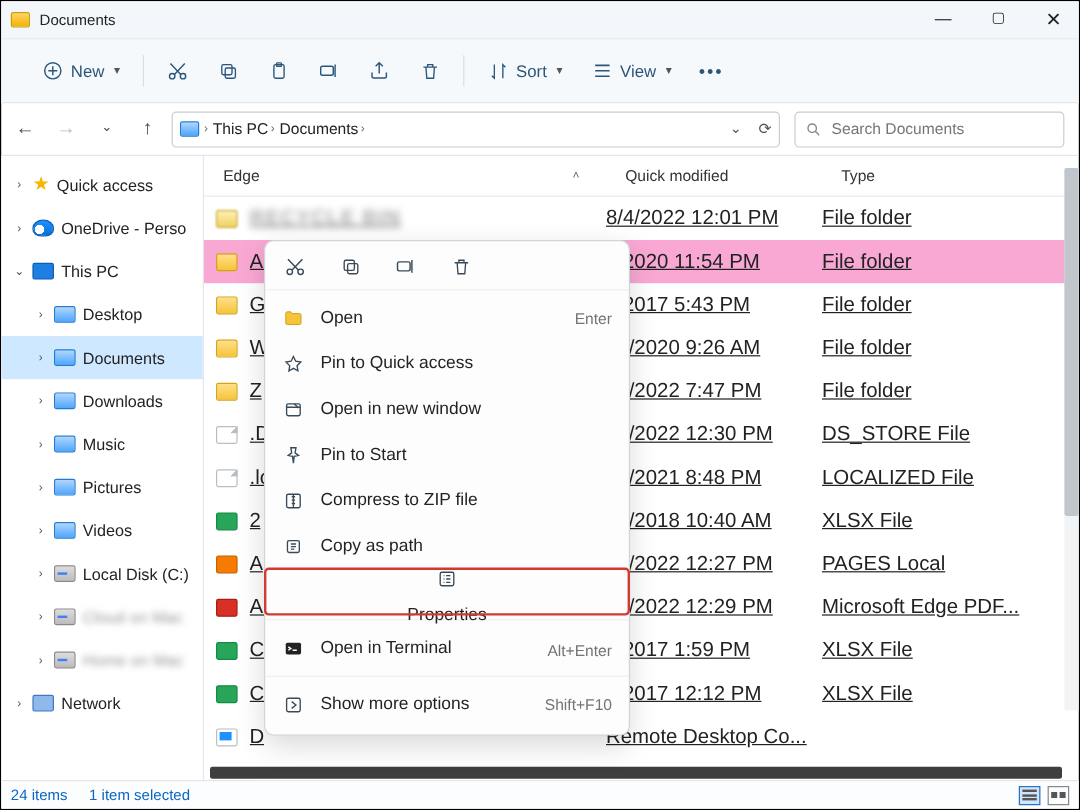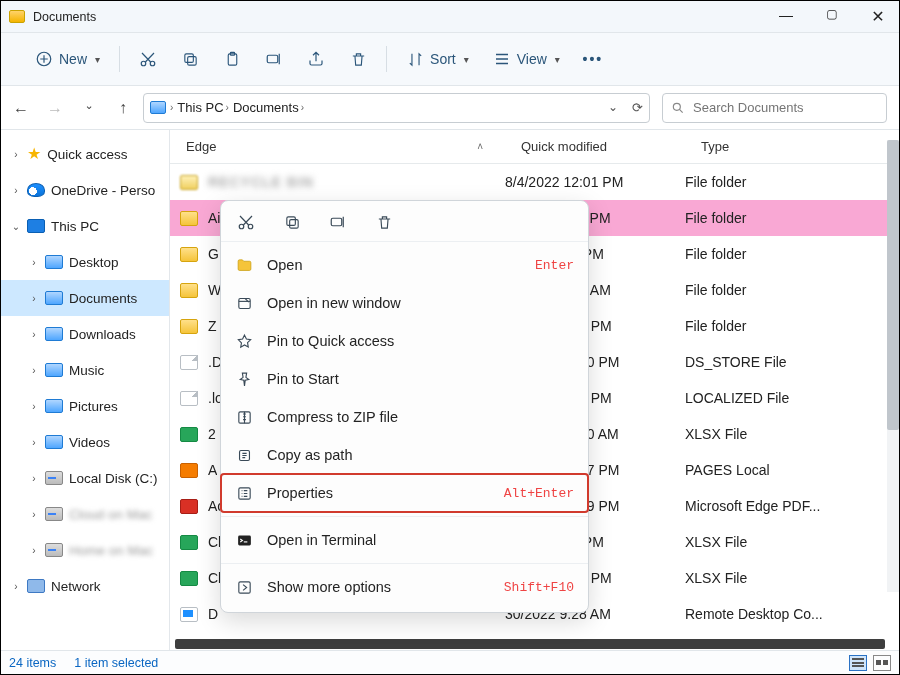--- a/index.html
+++ b/index.html
@@ -50,49 +50,49 @@
   .divider { width:1px; background:#e3e7eb; }
 
   .filearea { flex:1; position:relative; }
   .cols { display:flex; height:34px; align-items:center; border-bottom:1px solid #e6eaec; font-size:13px; color:#333; }
   .col { padding-left:16px; }
   .c-name { width:335px; display:flex; align-items:center; }
   .c-name .sortchev { margin-left:auto; margin-right:22px; color:#666; font-size:10px; }
   .c-date { width:180px; }
   .c-type { flex:1; }
   .rows { position:relative; }
-  .row { display:flex; align-items:center; height:36px; font-size:14px; color:#222; }
+  .row { display:flex; align-items:center; height:36px; font-size:17px; color:#222;text-decoration:underline; }
   .row.selected { background:#f9a8d4; }
   .row .c-name { display:flex; align-items:center; gap:10px; padding-left:10px; }
   .row .fname { white-space:nowrap; overflow:hidden; text-overflow:ellipsis; max-width:260px; }
   .ficon { width:18px; height:15px; border-radius:2px; flex-shrink:0; }
   .fi-folder { background:linear-gradient(#ffe08a,#f5c43a); border:1px solid #d6a40e; }
   .fi-recycle { background:linear-gradient(#fff1b8,#f0d060); border:1px solid #c7a426; filter:blur(1px); }
   .fi-file { background:#fff; border:1px solid #b8bec4; position:relative; }
   .fi-file::before { content:""; position:absolute; right:-1px; top:-1px; width:6px; height:6px; background:linear-gradient(135deg,transparent 49%, #b8bec4 50%); }
   .fi-xlsx { background:#27a65a; border:1px solid #158a44; }
   .fi-pages { background:#f57c00; border:1px solid #c96100; }
   .fi-pdf { background:#d93025; border:1px solid #a71e16; }
   .fi-rdp { background:#fff; border:1px solid #b8bec4; position:relative; }
   .fi-rdp::after { content:""; position:absolute; left:2px; top:2px; width:10px; height:7px; background:#1e90ff; }
   .blurname { filter: blur(3px); color:#aaa; letter-spacing:1px; font-weight:600; }
   .name-clip { overflow:hidden; max-width:40px; }
   .scrollbar-v { position:absolute; right:0; top:10px; bottom:60px; width:12px; background:#f1f3f5;}
   .scrollbar-v .thumb { position:absolute; left:0; right:0; top:0; height:290px; background:#c0c6cc; border-radius:2px; }
   .scrollbar-h { position:absolute; left:5px; right:14px; bottom:3px; height:10px; background:#3e3e3e; border-radius:2px; }
 
   
-  .ctxmenu { position:absolute; left:50px; top:0px; width:369px; background:#fdfdfd; border:1px solid #d0d5da; border-radius:8px; box-shadow:0 8px 24px rgba(0,0,0,0.15); padding:6px 0 6px 0; z-index:20; }
+  .ctxmenu { position:absolute; left:50px; top:0px; width:305px; background:#fdfdfd; border:1px solid #d0d5da; border-radius:8px; box-shadow:0 8px 24px rgba(0,0,0,0.15); padding:6px 0 6px 0; z-index:20; }
   .ctx-iconrow { display:flex; gap:28px; padding:6px 6px 10px 16px; border-bottom:1px solid #eceff2; margin-bottom:4px;}
   .ctx-iconrow .tb-icon { color:#3a4a58; }
   .ctx-item { display:flex; align-items:center; height:38px; padding:0 14px; font-size:14.5px; color:#232323; gap:14px; }
   .ctx-item .ic { width:18px; height:18px; color:#3a4a58; display:flex; align-items:center; justify-content:center; }
-  .ctx-item .sc { margin-left:auto; font-size:13px; color:#ef4444;font-family:Liberation Mono, monospace; }
+  .ctx-item .sc { margin-left:auto; font-size:13px; color:#737373; }
   .ctx-sep { height:1px; background:#eceff2; margin:4px 0; }
-  .ctx-highlight { outline:2.5px solid #d13a2d; outline-offset:-1px; border-radius:3px; }
+  .ctx-highlight { outline:2.5px solid #d13a2d; outline-offset:-1px; border-radius:3px;flex-direction:column; }
 
   
   .statusbar { position:absolute; left:0; right:0; bottom:0; height:24px; border-top:1px solid #e1e6ea; display:flex; align-items:center; padding:0 8px; font-size:12.5px; color:#0a66c2; gap:18px; background:#fcfdfe; }
   .statusbar .viewicons { margin-left:auto; display:flex; gap:6px; }
   .viewbox { width:18px; height:16px; border:1px solid #888; display:flex; flex-direction:column; justify-content:space-evenly; padding:1px 2px;}
   .viewbox.active { background:#cfe5fb; border-color:#2b72c4; }
   .viewbox .ln { height:2px; background:#555; }
   .viewbox.grid { flex-direction:row; flex-wrap:wrap; gap:1px; align-content:space-evenly;}
   .viewbox.grid .sq { width:5px; height:5px; background:#555; }
 
@@ -402,21 +402,20 @@
             <span class="fname name-clip">Cl</span>
           </div>
           <div class="c-date">8/2017 12:12 PM</div>
           <div class="c-type">XLSX File</div>
         </div>
         <div class="row">
           <div class="c-name">
             <span class="ficon fi-rdp"></span>
             <span class="fname name-clip">D</span>
           </div>
-          <div class="c-date">30/2022 9:28 AM</div>
           <div class="c-type">Remote Desktop Co...</div>
         </div>
         <div class="ctxmenu" style="top: 36px;">
           <div class="ctx-iconrow">
             <span class="tb-icon">
               <svg width="18" height="18" viewBox="0 0 24 24" fill="none" stroke="currentColor" stroke-width="1.6">
                 <circle cx="6" cy="18" r="3"></circle>
                 <circle cx="18" cy="18" r="3"></circle>
                 <path d="M8.5 16 20 4M15.5 16 4 4"></path>
               </svg>
@@ -444,34 +443,34 @@
               <svg width="17" height="17" viewBox="0 0 24 24" fill="#f5c43a" stroke="#c79a0a" stroke-width="1">
                 <path d="M3 6a2 2 0 0 1 2-2h4l2 2h8a2 2 0 0 1 2 2v9a2 2 0 0 1-2 2H5a2 2 0 0 1-2-2z"></path>
               </svg>
             </span>
             <span>Open</span>
             <span class="sc">Enter</span>
           </div>
           <div class="ctx-item">
             <span class="ic">
               <svg width="17" height="17" viewBox="0 0 24 24" fill="none" stroke="currentColor" stroke-width="1.6">
+                <path d="m12 3 2.7 5.5 6 .9-4.4 4.3 1 6-5.3-2.8L6.7 20l1-6L3.3 9.4l6-.9z"></path>
+              </svg>
+            </span>
+            <span>Pin to Quick access</span>
+          </div>
+          <div class="ctx-item">
+            <span class="ic">
+              <svg width="17" height="17" viewBox="0 0 24 24" fill="none" stroke="currentColor" stroke-width="1.6">
                 <rect x="4" y="5" width="16" height="14" rx="2"></rect>
                 <path d="M4 9h16"></path>
                 <path d="M13 5l5 5"></path>
               </svg>
             </span>
             <span>Open in new window</span>
-          </div>
-          <div class="ctx-item">
-            <span class="ic">
-              <svg width="17" height="17" viewBox="0 0 24 24" fill="none" stroke="currentColor" stroke-width="1.6">
-                <path d="m12 3 2.7 5.5 6 .9-4.4 4.3 1 6-5.3-2.8L6.7 20l1-6L3.3 9.4l6-.9z"></path>
-              </svg>
-            </span>
-            <span>Pin to Quick access</span>
           </div>
           <div class="ctx-item">
             <span class="ic">
               <svg width="17" height="17" viewBox="0 0 24 24" fill="none" stroke="currentColor" stroke-width="1.6">
                 <path d="M9 3h6l-1 6 4 3-5 1-1 8-1-8-5-1 4-3z"></path>
               </svg>
             </span>
             <span>Pin to Start</span>
           </div>
           <div class="ctx-item">

